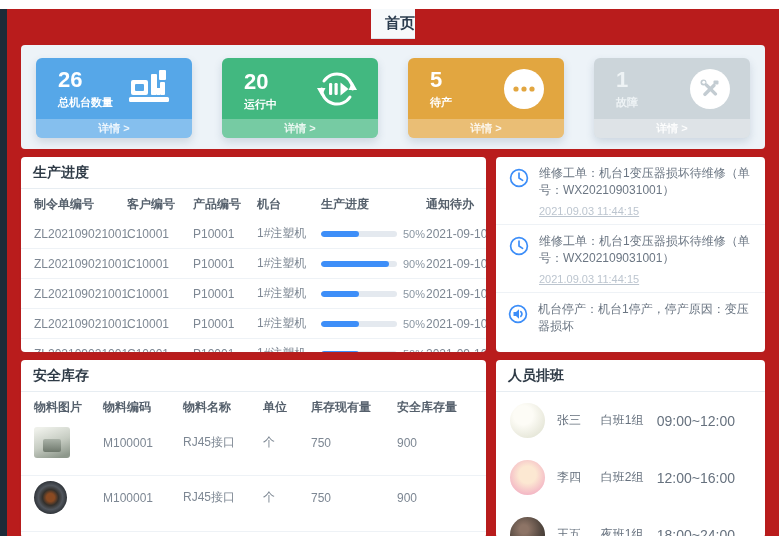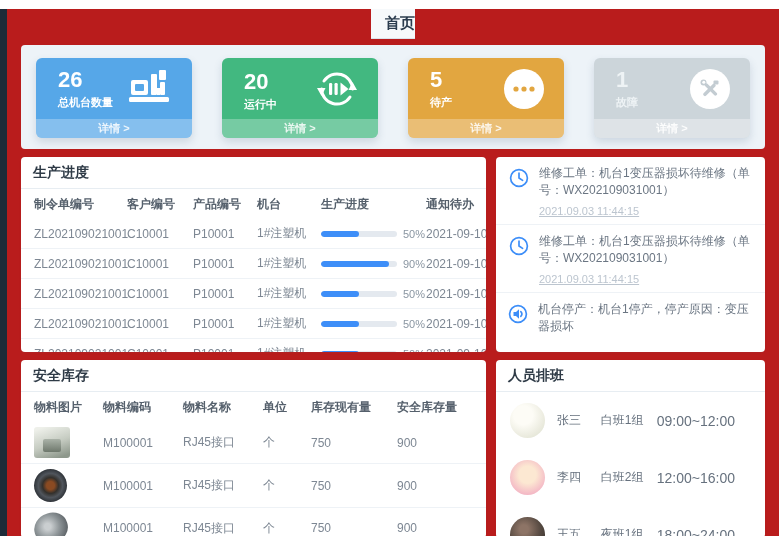--- a/index.html
+++ b/index.html
@@ -49,21 +49,21 @@
 
   .prod-col-order{width:102px}.prod-col-cust{width:66px}.prod-col-prod{width:64px}
   .prod-col-mach{width:64px}.prod-col-prog{width:105px}.prod-col-date{width:auto}
   .progress-wrap { display:flex; align-items:center; gap:6px; }
   .track { width:76px; height:6px; background:#e4e9ef; border-radius:3px; overflow:hidden; flex:0 0 76px; }
   .fill { height:100%; background:#3d8ef8; border-radius:3px; }
   .pct { font-size:11px; color:#8a96a2; }
 
   .inv-col-img{width:78px}.inv-col-code{width:80px}.inv-col-name{width:80px}
   .inv-col-unit{width:48px}.inv-col-stock{width:86px}.inv-col-safe{width:auto}
-  .inv-table td { padding-top:5px; padding-bottom:5px; }
+  .inv-table td { padding-top:5px; padding-bottom:17px; }
   .mat-img { width:36px; height:31px; border-radius:3px; }
   .img-rj45 { background:linear-gradient(160deg,#eef0ea 8%,#c6ccc2 52%,#8e988c 90%);
     position:relative; }
   .img-rj45::after { content:""; position:absolute; left:9px; top:12px; width:18px; height:13px;
     background:linear-gradient(#aab2a8,#6e786c); border-radius:2px; }
   .img-speaker-front { width:33px; height:33px; border-radius:50%;
     background:radial-gradient(circle at 50% 50%, #8a4a22 0 17%, #33302c 34%, #50555c 52%, #23272c 78%); }
   .img-speaker-side { width:34px; height:30px; border-radius:52% 48% 50% 50%;
     transform:rotate(-18deg);
     background:radial-gradient(circle at 42% 42%, #caced0 0 12%, #8e9598 45%, #5a6064 80%); }

